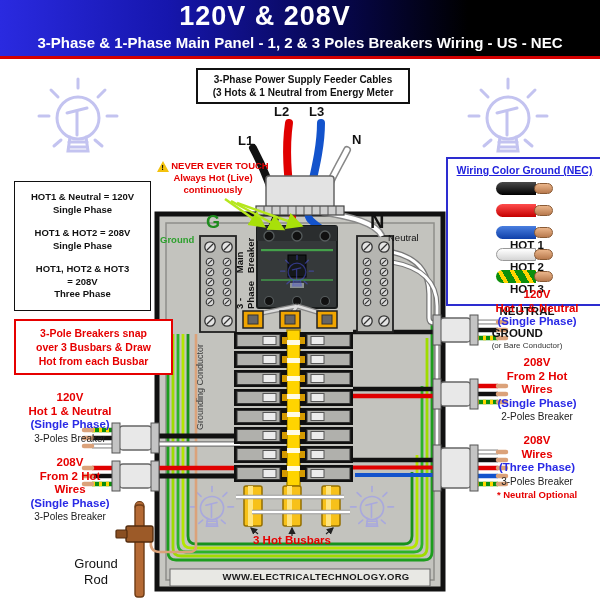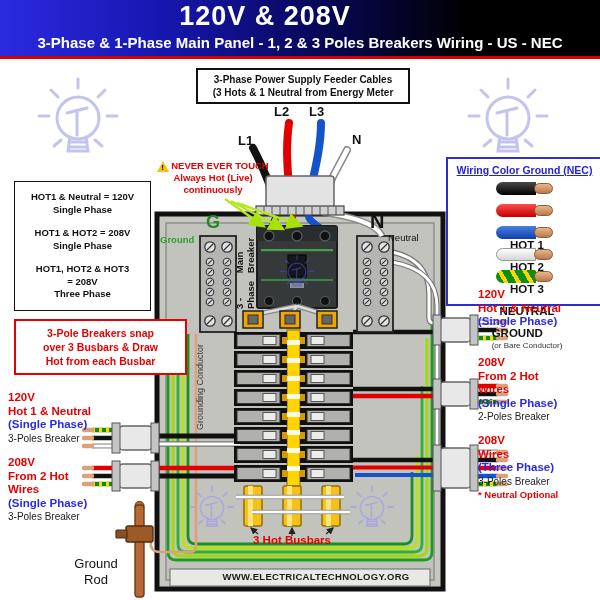--- a/index.html
+++ b/index.html
@@ -19,35 +19,35 @@
   
   .feeder-box{position:absolute;left:196px;top:68px;width:208px;border:2px solid #111;
               background:#fff;font-size:10px;font-weight:bold;color:#111;text-align:center;
               line-height:13px;padding:3px 1px;}
   .info-box{position:absolute;left:14px;top:181px;width:131px;border:1.5px solid #111;
             background:#fff;font-size:9.5px;font-weight:bold;color:#111;text-align:center;
             line-height:12.5px;padding:9px 2px;}
   .info-box .gap{height:11px;}
   .rednote{position:absolute;left:14px;top:319px;width:131px;border:2px solid #e60000;
            background:#fff;color:#e60000;font-size:10.5px;font-weight:bold;text-align:center;
-           line-height:14px;padding:5px 19px;}
+           line-height:14px;padding:5px 12px;}
 
   
   .wlabel{position:absolute;font-size:13px;font-weight:bold;color:#111;}
 
   
   .warning{position:absolute;left:144px;top:160px;width:138px;text-align:center;
            color:#e60000;font-size:9.5px;font-weight:bold;line-height:12px;}
   .warn-row{display:flex;align-items:center;justify-content:center;gap:2px;}
   .tri{width:0;height:0;border-left:6px solid transparent;border-right:6px solid transparent;
        border-bottom:11px solid #f4c20d;position:relative;display:inline-block;}
   .tri::after{content:"!";position:absolute;left:-2px;top:1px;font-size:8px;color:#111;}
 
   
-  .callout{position:absolute;font-weight:bold;font-size:11.5px;
+  .callout{position:absolute;text-align:center;font-weight:bold;font-size:11.5px;
            line-height:13.5px;color:#e60000;}
   .callout .b{color:#2a2ae6;}
   .callout .brk{color:#222;font-weight:normal;font-size:10px;}
   .callout .rn{color:#e60000;font-size:9.5px;}
 
   
   .g-letter{position:absolute;left:206px;top:212px;color:#1e8c1e;font-size:18px;font-weight:bold;}
   .g-label{position:absolute;left:160px;top:234px;color:#2da02d;font-size:9.5px;font-weight:bold;}
   .n-letter{position:absolute;left:370px;top:210px;color:#111;font-size:20px;font-weight:bold;}
   .n-label{position:absolute;left:388px;top:232px;color:#111;font-size:9.5px;}

